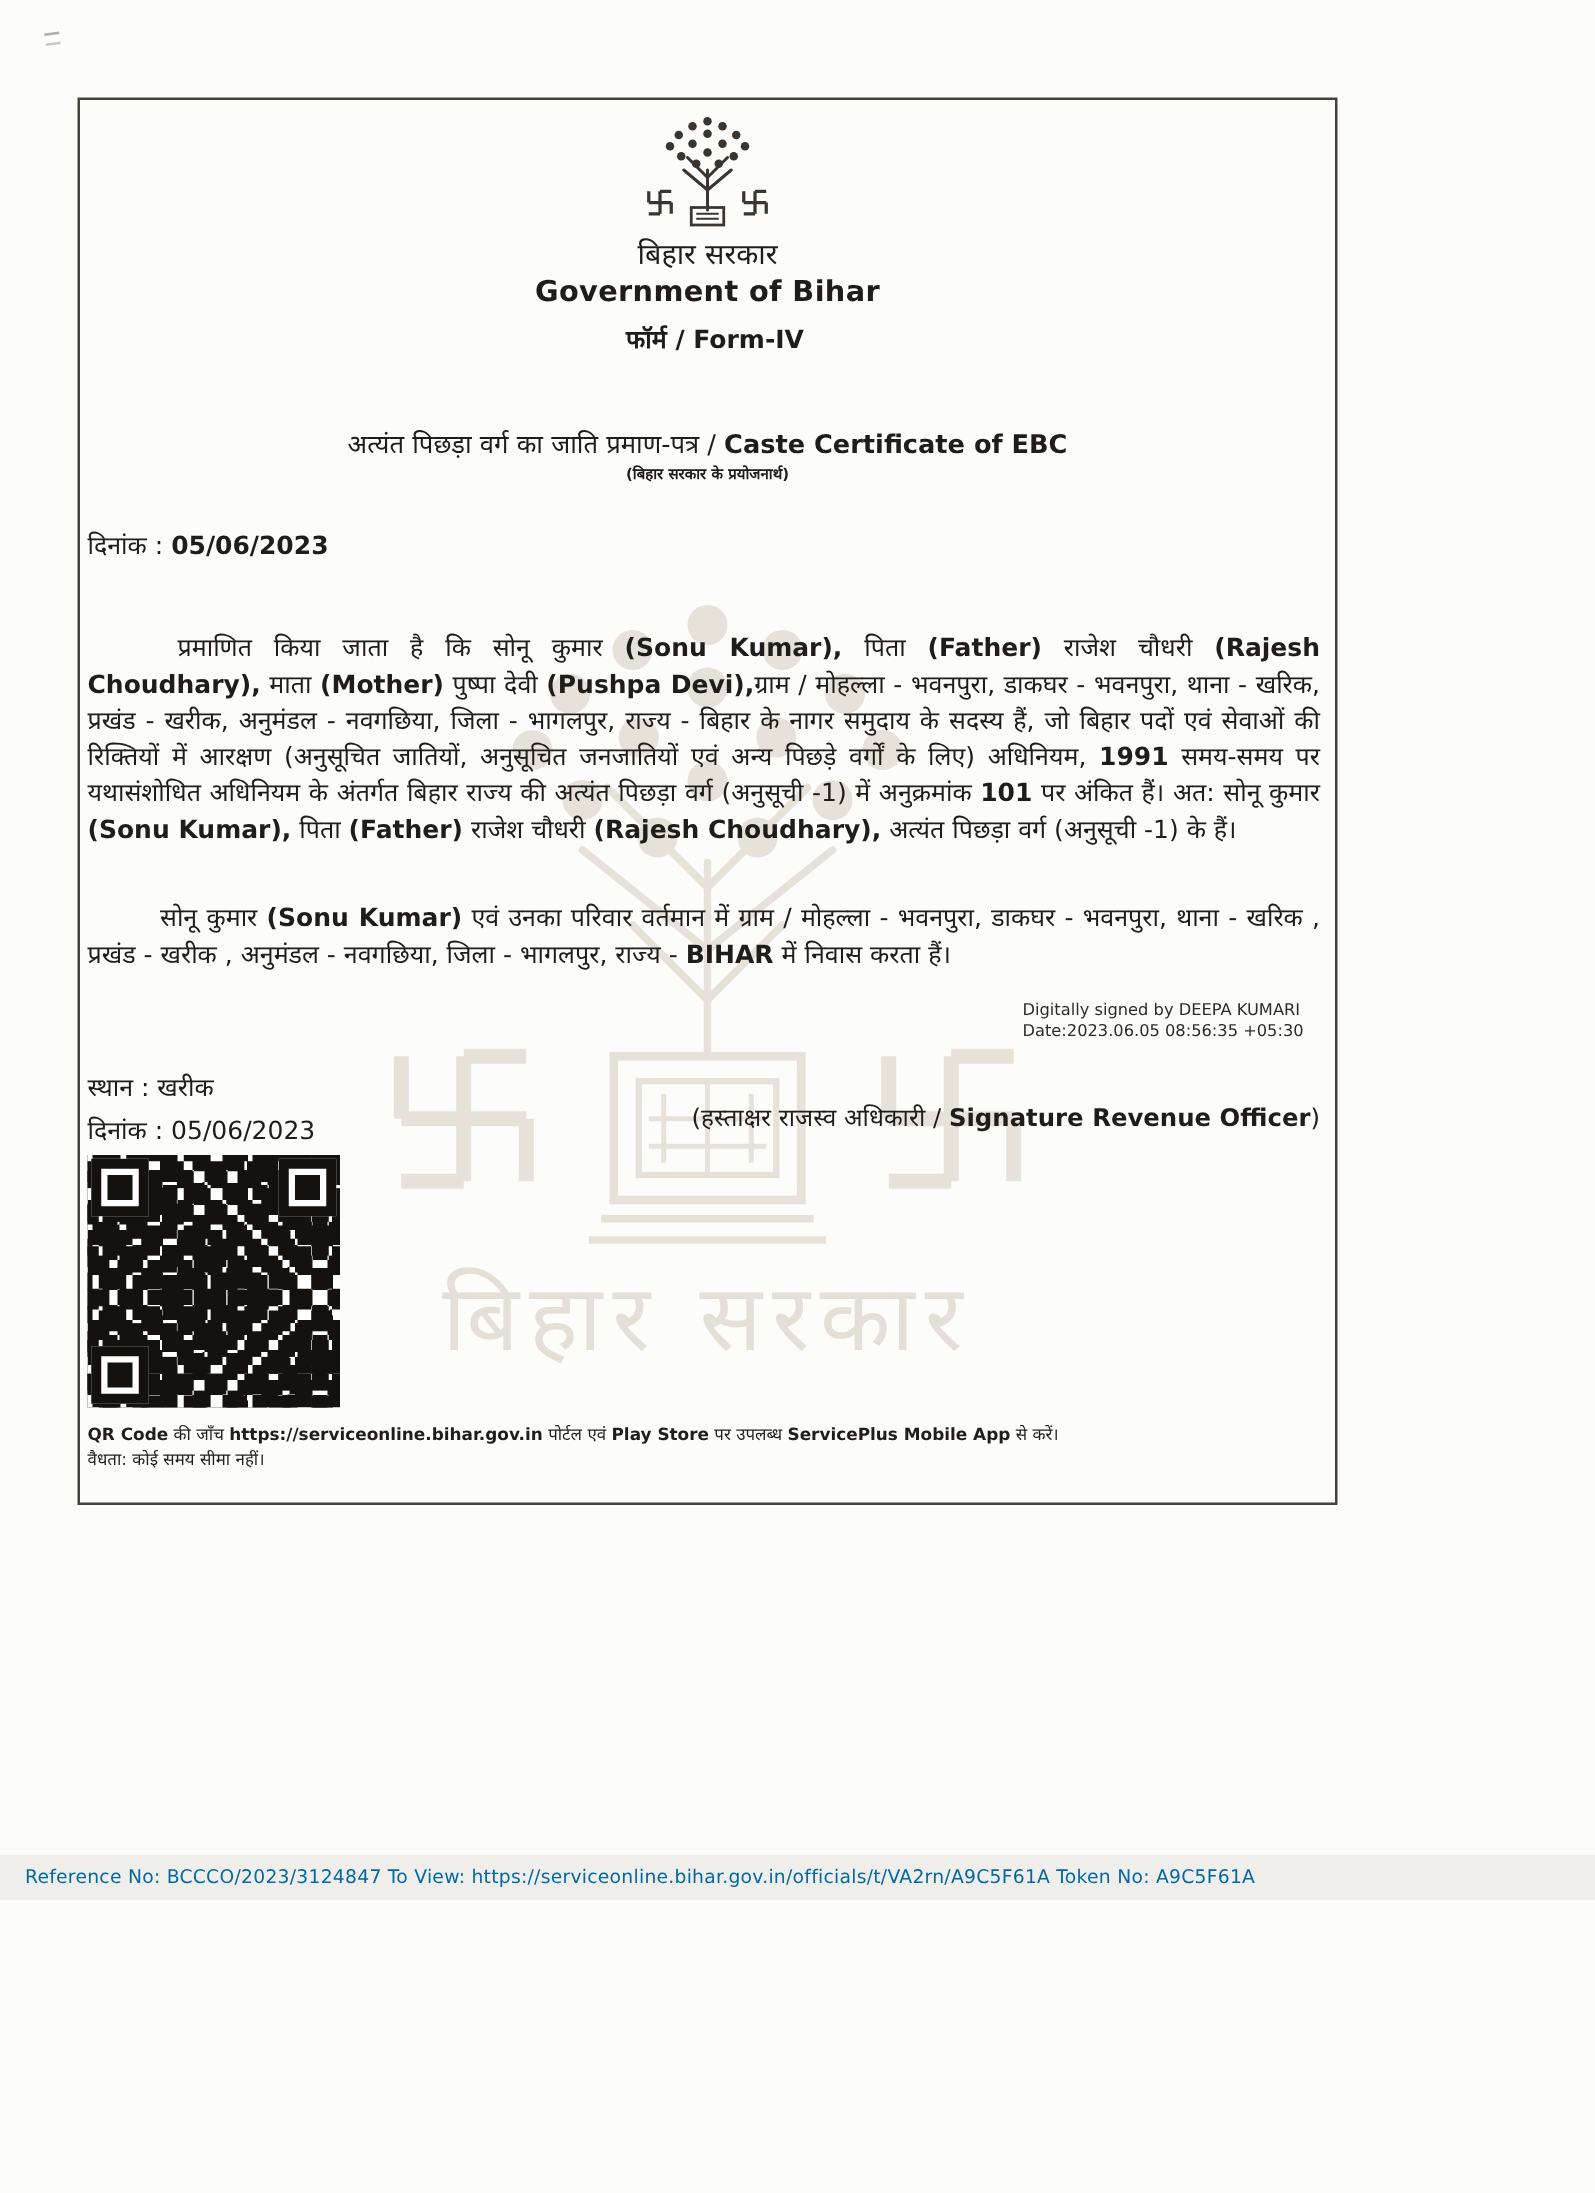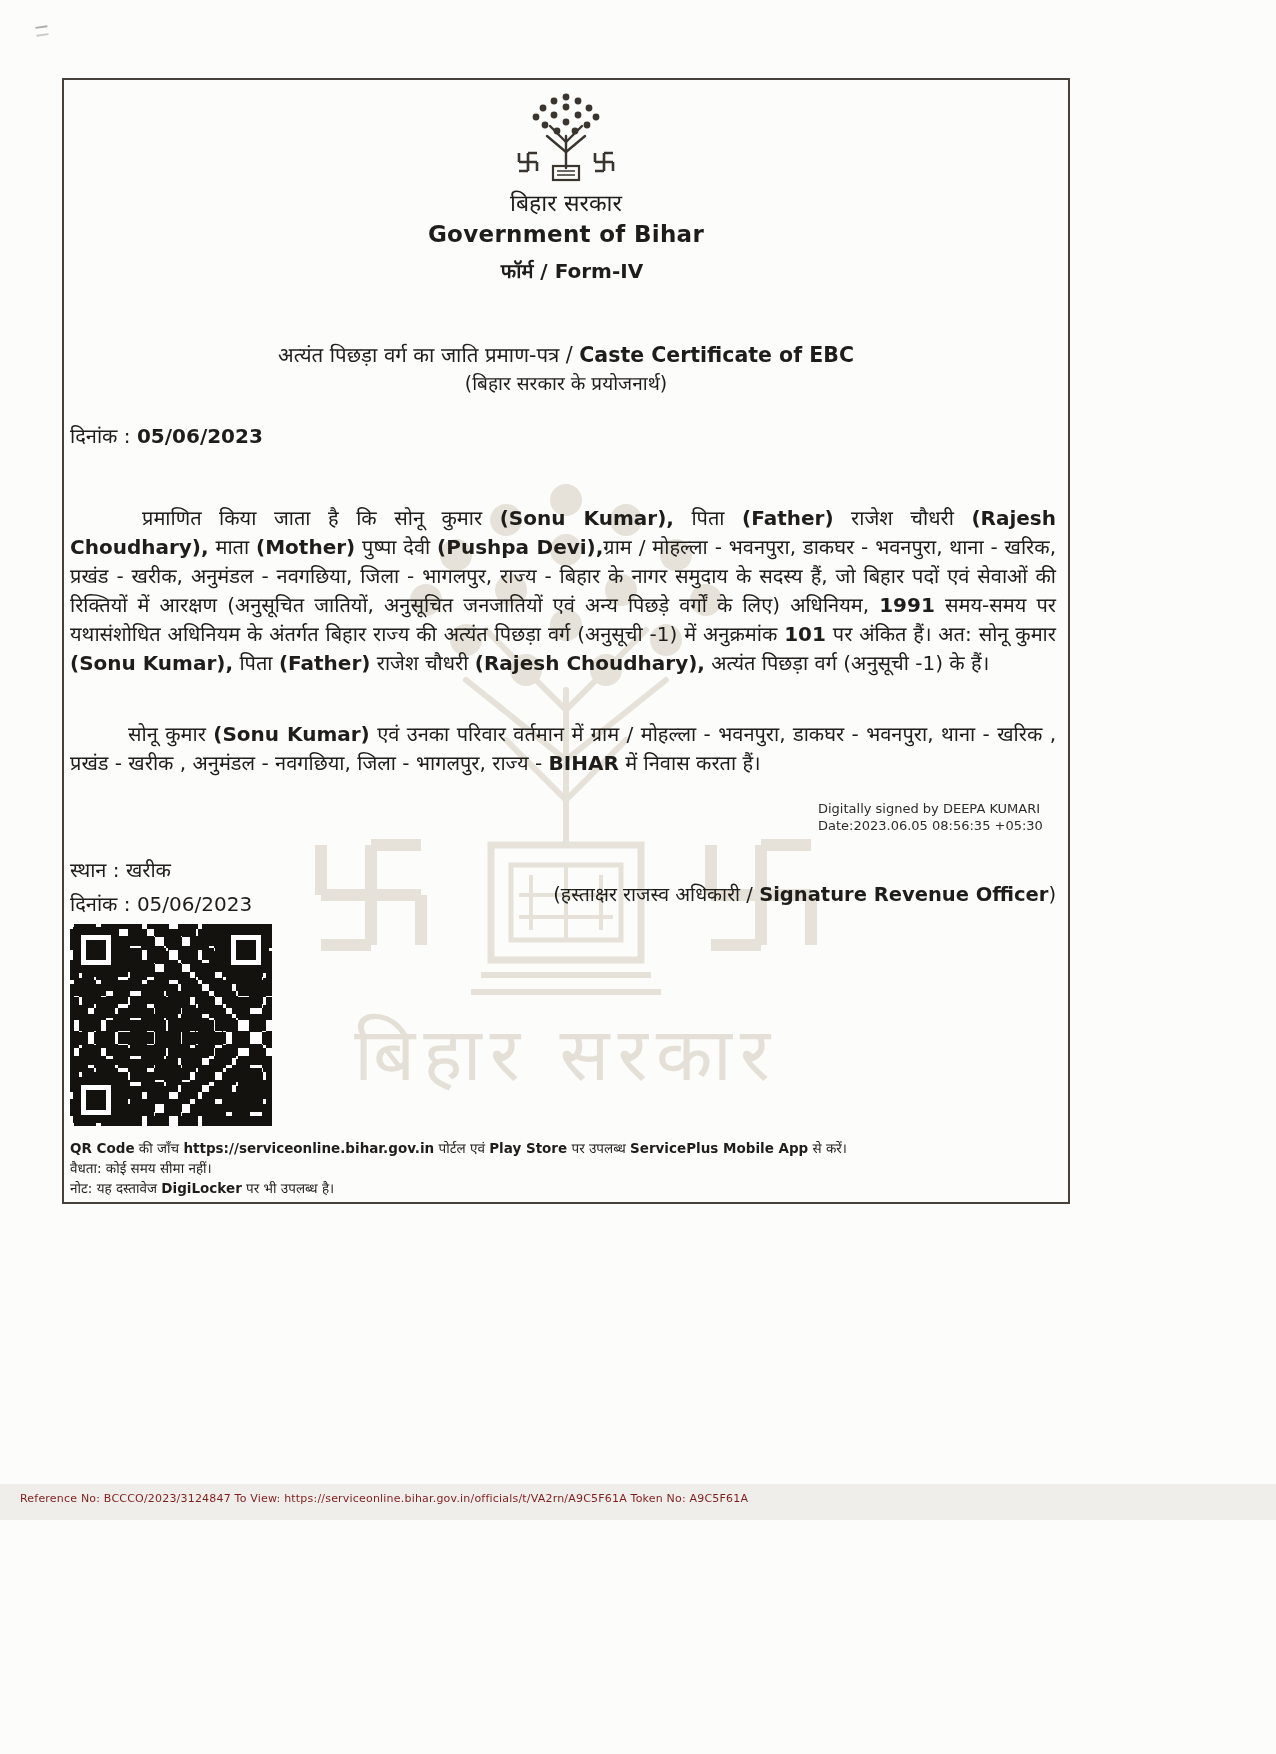--- a/index.html
+++ b/index.html
@@ -25,21 +25,21 @@
     background:transparent;
   }
   .abs{position:absolute;z-index:2;}
   .centered{left:0;right:0;text-align:center;}
   .b{font-weight:bold;}
   .h-hindi{top:106px;font-size:23px;}
   .h-english{top:141px;font-size:23px;font-weight:bold;letter-spacing:.3px;}
   .h-form{top:177px;font-size:20px;font-weight:bold;margin-left:12px;}
   .l-district{top:226px;font-size:20.5px;}
   .l-title{top:260px;font-size:20.5px;}
-  .l-purpose{top:290px;font-size:19px;}
+  .l-purpose{top:290px;font-size:12px;font-weight:bold;}
   .cert-row{
     top:342px;left:6px;right:10px;
     display:flex;justify-content:space-between;
     font-size:20px;
   }
   .para{
     left:6px;width:986px;
     font-size:20px;line-height:29px;
     text-align:justify;
   }
@@ -82,21 +82,21 @@
   .emblem{
     top:6px;left:50%;transform:translateX(-50%);
     width:122px;height:98px;
   }
   .footer-band{
     position:absolute;left:0;top:1484px;width:100%;height:36px;
     background:#efeeeb;
   }
   .reference{
     position:absolute;left:20px;top:1492px;
-    font-size:11px;color:#7f1d1d;letter-spacing:.2px;
+    font-size:15px;color:#0369a1;letter-spacing:.2px;
   }
 </style>
 </head>
 <body>
 
 <div class="page">
 
   <div class="scan-mark"></div>
 
   <div class="certificate">
@@ -211,21 +211,20 @@
 
     <div class="qr">
       <div class="finder tl"></div>
       <div class="finder tr"></div>
       <div class="finder bl"></div>
     </div>
 
     <div class="abs notes">
       <div class="note-line"><span class="b">QR Code</span><span> की जाँच </span><span class="b">https://serviceonline.bihar.gov.in</span><span> पोर्टल एवं </span><span class="b">Play Store</span><span> पर उपलब्ध </span><span class="b">ServicePlus Mobile App</span><span> से करें।</span></div>
       <div class="note-line">वैधता: कोई समय सीमा नहीं।</div>
-      <div class="note-line"><span>नोट: यह दस्तावेज </span><span class="b">DigiLocker</span><span> पर भी उपलब्ध है।</span></div>
     </div>
 
   </div>
 
   <div class="footer-band"></div>
   <div class="reference">Reference No: BCCCO/2023/3124847 To View: https://serviceonline.bihar.gov.in/officials/t/VA2rn/A9C5F61A Token No: A9C5F61A</div>
 
 </div>
 
 </body></html>

